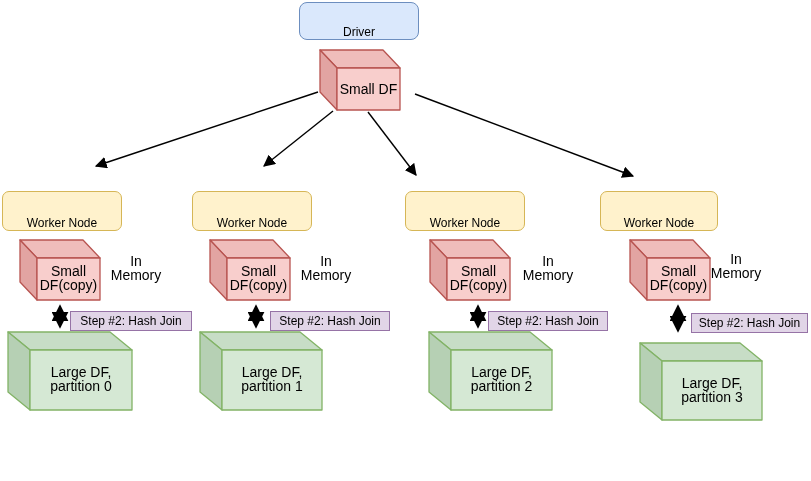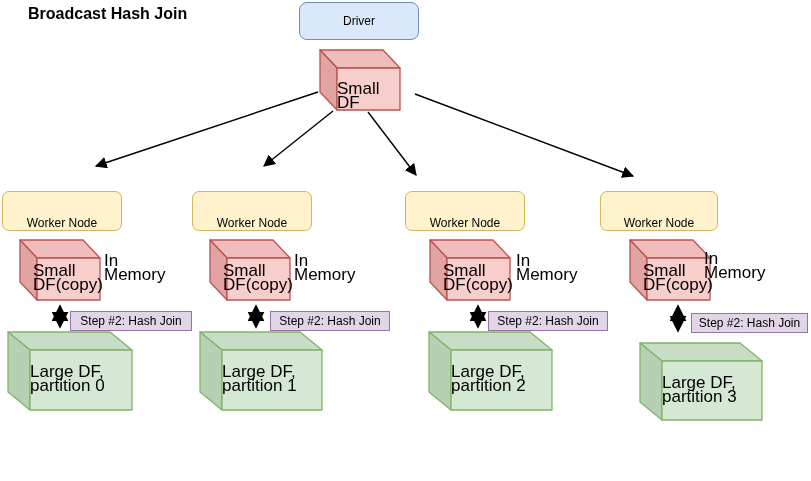--- a/index.html
+++ b/index.html
@@ -1,33 +1,33 @@
 <!DOCTYPE html>
 <html><head>
 <meta charset="utf-8">
 <style>
   html,body { margin:0; padding:0; background:#ffffff; }
   .canvas {
     position:relative; width:811px; height:481px; background:#ffffff;
     font-family:"Liberation Sans", sans-serif; color:#000000; overflow:hidden;
   }
   .bg-svg { position:absolute; left:0; top:0; width:811px; height:481px; }
-  .lbl { position:absolute; font-size:17px; line-height:14px; text-align:left; white-space:pre-line; }
+  .lbl { position:absolute; font-size:14px; line-height:14px; text-align:center; white-space:pre-line; }
   .title {
     position:absolute; left:28px; top:5px; font-size:16px; font-weight:bold; white-space:nowrap;
   }
   .box {
     position:absolute; display:flex; align-items:center; justify-content:center;
     font-size:12px; box-sizing:border-box;
   }
   .box.blue   { background:#dae8fc; border:1px solid #6c8ebf; border-radius:8px; }
   .box.yellow { background:#fff2cc; border:1px solid #d6b656; border-radius:7px;align-items:flex-end; }
   .box.purple { background:#e1d5e7; border:1px solid #9673a6; border-radius:0;justify-content:center; }
   
-  .driver { left:299px; top:2px;  width:120px; height:38px; }
+  .driver { left:299px; top:2px;  width:120px; height:38px;align-items:flex-end; }
   .worker-0 { left:2px;   top:191px; width:120px; height:40px; }
   .worker-1 { left:192px; top:191px; width:120px; height:40px; }
   .worker-2 { left:405px; top:191px; width:120px; height:40px; }
   .worker-3 { left:600px; top:191px; width:118px; height:40px; }
   .step-0 { left:70px;  top:311px; width:122px; height:20px; }
   .step-1 { left:270px; top:311px; width:120px; height:20px; }
   .step-2 { left:488px; top:311px; width:120px; height:20px; }
   .step-3 { left:691px; top:313px; width:117px; height:20px; }
   .mem-0 { left:104px; top:254px; width:64px; }
   .mem-1 { left:294px; top:254px; width:64px; }
@@ -112,21 +112,20 @@
     </g>
 
     <g stroke="#000000" stroke-width="2" fill="none">
       <line x1="60" y1="306" x2="60" y2="327" marker-start="url(#ah)" marker-end="url(#ah)"></line>
       <line x1="256" y1="306" x2="256" y2="327" marker-start="url(#ah)" marker-end="url(#ah)"></line>
       <line x1="478" y1="306" x2="478" y2="327" marker-start="url(#ah)" marker-end="url(#ah)"></line>
       <line x1="678" y1="306" x2="678" y2="331" marker-start="url(#ah)" marker-end="url(#ah)"></line>
     </g>
   </svg>
 
-  <div class="title">Broadcast Hash Join</div>
 
   <div class="box blue driver">
     <span>Driver</span>
   </div>
 
   <div class="lbl smalldf">Small DF</div>
 
   <div class="box yellow worker-0">
     <span>Worker Node</span>
   </div>

